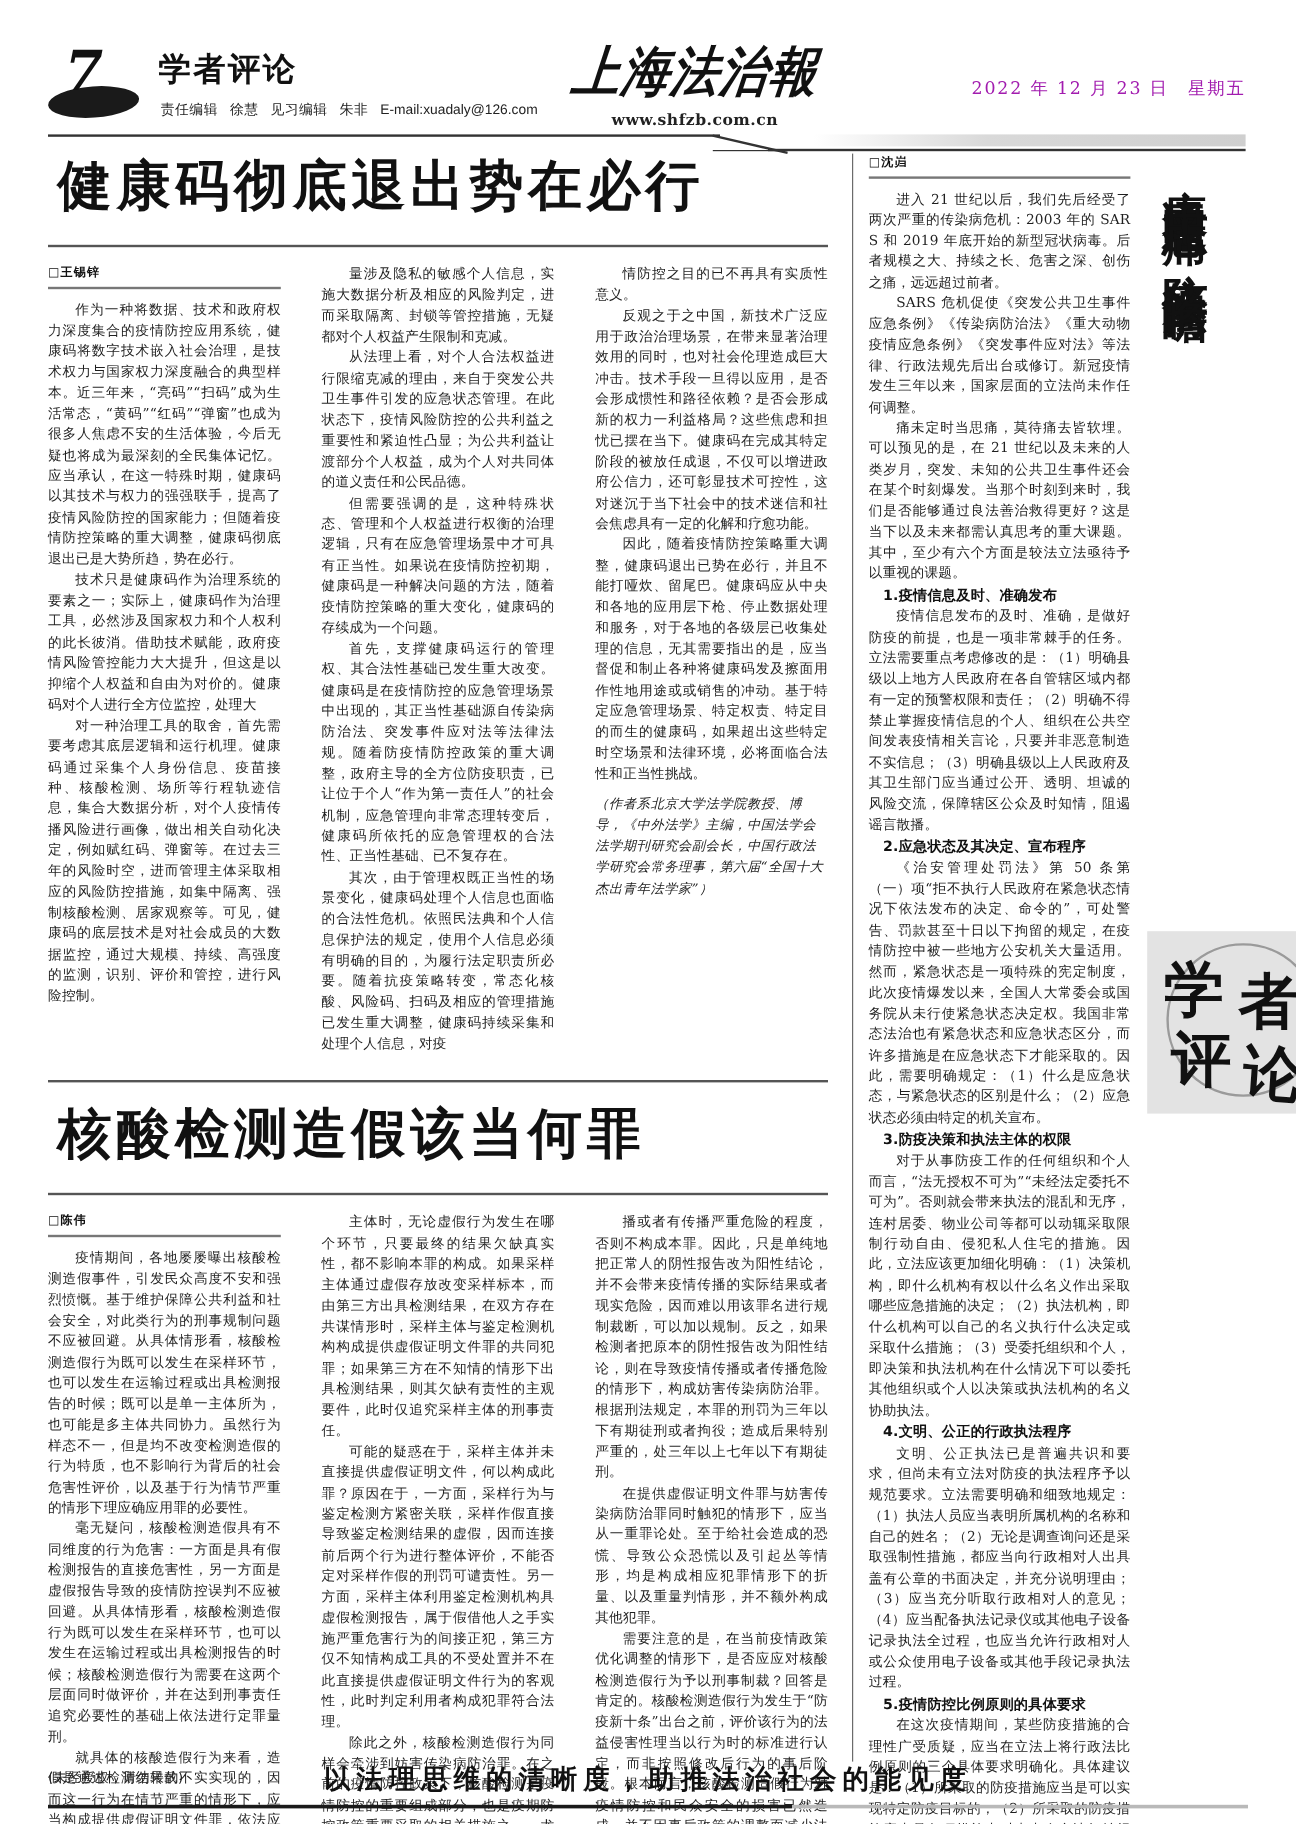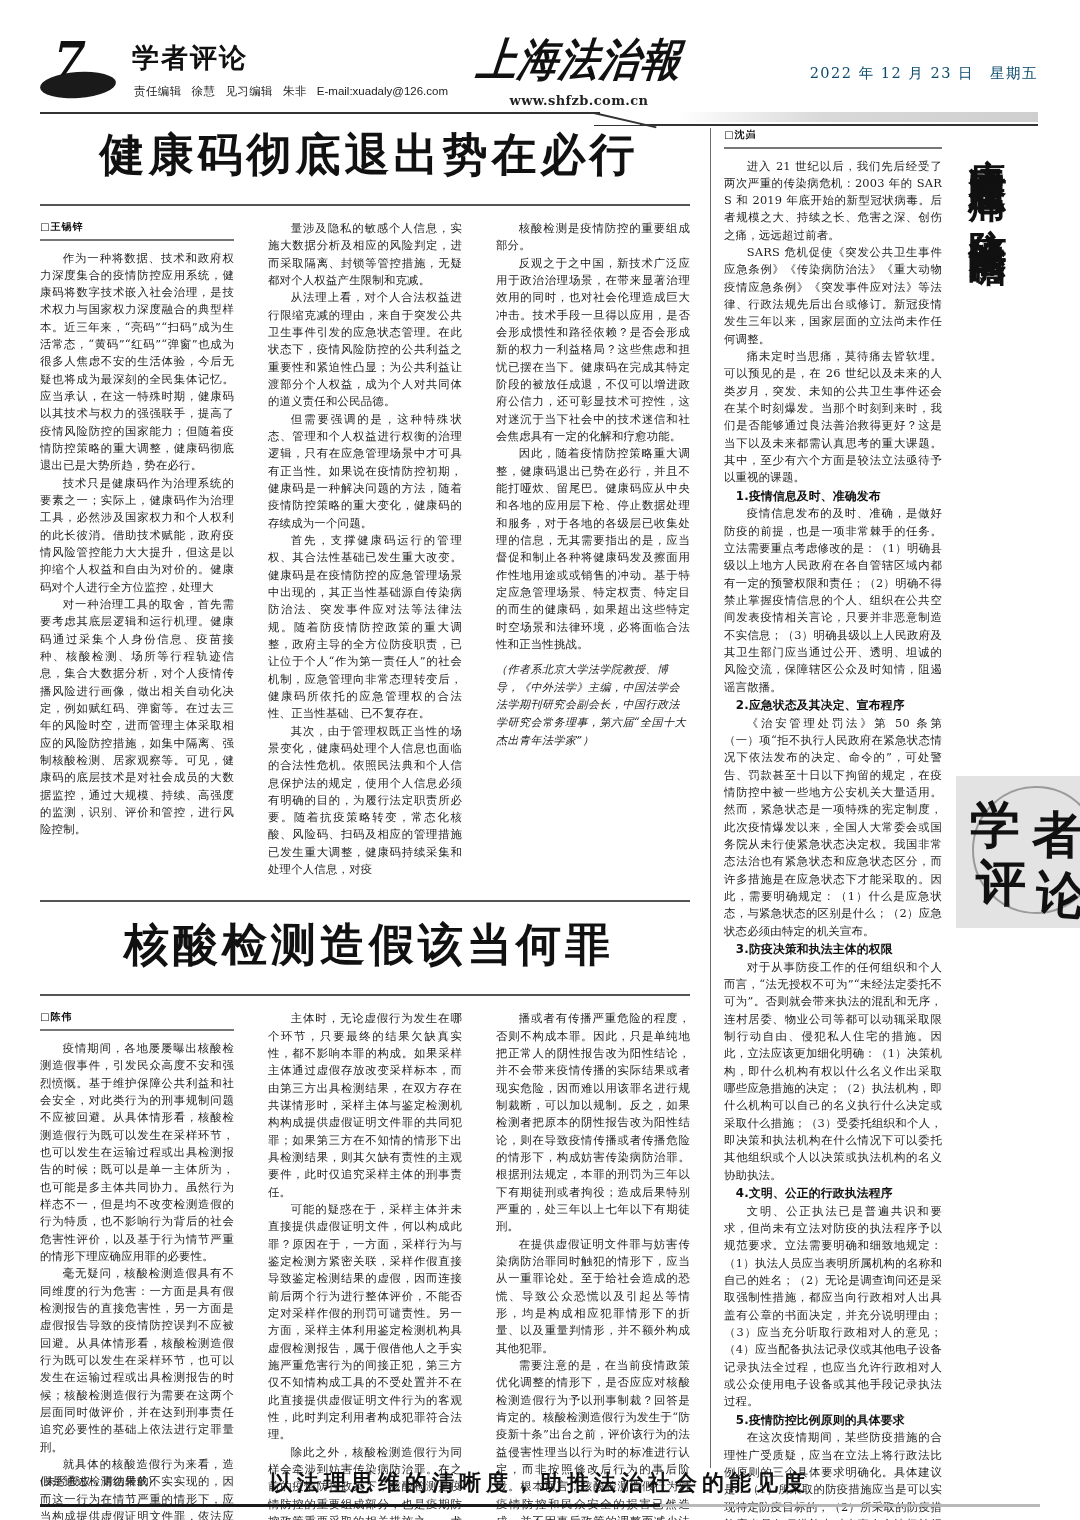--- a/index.html
+++ b/index.html
@@ -50,21 +50,21 @@
     transform:skewX(-6deg) scaleY(1.12);
     display:inline-block;
   }
   .paper-logo .url {
     margin-top:6px;
     font-family:"DejaVu Serif", serif; font-size:13px;
     font-weight:700; color:#222; letter-spacing:.4px;
   }
   .issue-date {
     position:absolute; right:8px; top:20px;
-    font-family:"DejaVu Serif", serif; font-size:14.5px; color:#0c4a6e;
+    font-family:"DejaVu Serif", serif; font-size:14.5px; color:#a21caf;
     letter-spacing:1.5px; white-space:nowrap;
   }
   .masthead-rule { position:absolute; left:0; right:0; top:60px; height:22px; }
   .masthead-rule .left-line {
     position:absolute; left:6px; top:8px; width:560px; height:1.5px; background:#333;
   }
   .masthead-rule .diag {
     position:absolute; left:560px; top:0px; width:62px; height:22px;
     border-bottom:1.5px solid #333; transform-origin:left bottom;
   }
@@ -87,21 +87,20 @@
     position:absolute; left:676px; top:0; width:1px; height:1340px; background:#6b6b6b;
   }
   .right-zone { position:absolute; left:690px; top:0; width:352px; height:1340px; }
 
   
   h1.headline {
     font-family:"DejaVu Sans", sans-serif;
     font-size:45px; font-weight:700; letter-spacing:4px;
     margin:0; padding:0 0 8px 8px; color:#111;
     line-height:1.2;
-    text-align:center;
   }
   .headline-rule { height:2px; background:#555; margin:14px 0 0 0; }
 
   
   .cols3 { display:flex; gap:34px; margin-top:14px; }
   .col { width:205px; }
   .byline-box {
     font-family:"DejaVu Sans", sans-serif; font-size:10px; font-weight:700;
     color:#111; letter-spacing:1px; margin-bottom:5px;
   }
@@ -226,21 +225,21 @@
             <p class="bodytext">对一种治理工具的取舍，首先需要考虑其底层逻辑和运行机理。健康码通过采集个人身份信息、疫苗接种、核酸检测、场所等行程轨迹信息，集合大数据分析，对个人疫情传播风险进行画像，做出相关自动化决定，例如赋红码、弹窗等。在过去三年的风险时空，进而管理主体采取相应的风险防控措施，如集中隔离、强制核酸检测、居家观察等。可见，健康码的底层技术是对社会成员的大数据监控，通过大规模、持续、高强度的监测，识别、评价和管控，进行风险控制。</p>
           </div>
           <div class="col">
             <p class="bodytext">量涉及隐私的敏感个人信息，实施大数据分析及相应的风险判定，进而采取隔离、封锁等管控措施，无疑都对个人权益产生限制和克减。</p>
             <p class="bodytext">从法理上看，对个人合法权益进行限缩克减的理由，来自于突发公共卫生事件引发的应急状态管理。在此状态下，疫情风险防控的公共利益之重要性和紧迫性凸显；为公共利益让渡部分个人权益，成为个人对共同体的道义责任和公民品德。</p>
             <p class="bodytext">但需要强调的是，这种特殊状态、管理和个人权益进行权衡的治理逻辑，只有在应急管理场景中才可具有正当性。如果说在疫情防控初期，健康码是一种解决问题的方法，随着疫情防控策略的重大变化，健康码的存续成为一个问题。</p>
             <p class="bodytext">首先，支撑健康码运行的管理权、其合法性基础已发生重大改变。健康码是在疫情防控的应急管理场景中出现的，其正当性基础源自传染病防治法、突发事件应对法等法律法规。随着防疫情防控政策的重大调整，政府主导的全方位防疫职责，已让位于个人“作为第一责任人”的社会机制，应急管理向非常态理转变后，健康码所依托的应急管理权的合法性、正当性基础、已不复存在。</p>
             <p class="bodytext">其次，由于管理权既正当性的场景变化，健康码处理个人信息也面临的合法性危机。依照民法典和个人信息保护法的规定，使用个人信息必须有明确的目的，为履行法定职责所必要。随着抗疫策略转变，常态化核酸、风险码、扫码及相应的管理措施已发生重大调整，健康码持续采集和处理个人信息，对疫</p>
           </div>
           <div class="col">
-            <p class="bodytext">核酸检测是疫情防控的重要组成部分。</p>
+            <p class="bodytext">情防控之目的已不再具有实质性意义。</p>
             <p class="bodytext">反观之于之中国，新技术广泛应用于政治治理场景，在带来显著治理效用的同时，也对社会伦理造成巨大冲击。技术手段一旦得以应用，是否会形成惯性和路径依赖？是否会形成新的权力一利益格局？这些焦虑和担忧已摆在当下。健康码在完成其特定阶段的被放任成退，不仅可以增进政府公信力，还可彰显技术可控性，这对迷沉于当下社会中的技术迷信和社会焦虑具有一定的化解和疗愈功能。</p>
             <p class="bodytext">因此，随着疫情防控策略重大调整，健康码退出已势在必行，并且不能打哑炊、留尾巴。健康码应从中央和各地的应用层下枪、停止数据处理和服务，对于各地的各级层已收集处理的信息，无其需要指出的是，应当督促和制止各种将健康码发及擦面用作性地用途或或销售的冲动。基于特定应急管理场景、特定权责、特定目的而生的健康码，如果超出这些特定时空场景和法律环境，必将面临合法性和正当性挑战。</p>
             <p class="credit">（作者系北京大学法学院教授、博导，《中外法学》主编，中国法学会法学期刊研究会副会长，中国行政法学研究会常务理事，第六届“全国十大杰出青年法学家”）</p>
           </div>
         </div>
       </div>
 
       <div class="article2">
         <div class="art2-rule-top"></div>
         <h1 class="headline">核酸检测造假该当何罪</h1>
@@ -272,21 +271,21 @@
 
     <div class="right-zone">
       <div class="right-flex">
 
         <div class="rcol">
           <div class="byline-box">□沈岿</div>
           <div class="byline-rule"></div>
 
           <p class="bodytext">进入 21 世纪以后，我们先后经受了两次严重的传染病危机：2003 年的 SARS 和 2019 年底开始的新型冠状病毒。后者规模之大、持续之长、危害之深、创伤之痛，远远超过前者。</p>
           <p class="bodytext">SARS 危机促使《突发公共卫生事件应急条例》《传染病防治法》《重大动物疫情应急条例》《突发事件应对法》等法律、行政法规先后出台或修订。新冠疫情发生三年以来，国家层面的立法尚未作任何调整。</p>
-          <p class="bodytext">痛未定时当思痛，莫待痛去皆软埋。可以预见的是，在 26 世纪以及未来的人类岁月，突发、未知的公共卫生事件还会在某个时刻爆发。当那个时刻到来时，我们是否能够通过良法善治救得更好？这是当下以及未来都需认真思考的重大课题。其中，至少有六个方面是较法立法亟待予以重视的课题。</p>
+          <p class="bodytext">痛未定时当思痛，莫待痛去皆软埋。可以预见的是，在 21 世纪以及未来的人类岁月，突发、未知的公共卫生事件还会在某个时刻爆发。当那个时刻到来时，我们是否能够通过良法善治救得更好？这是当下以及未来都需认真思考的重大课题。其中，至少有六个方面是较法立法亟待予以重视的课题。</p>
 
           <p class="secthead">1.疫情信息及时、准确发布</p>
           <p class="bodytext">疫情信息发布的及时、准确，是做好防疫的前提，也是一项非常棘手的任务。立法需要重点考虑修改的是：（1）明确县级以上地方人民政府在各自管辖区域内都有一定的预警权限和责任；（2）明确不得禁止掌握疫情信息的个人、组织在公共空间发表疫情相关言论，只要并非恶意制造不实信息；（3）明确县级以上人民政府及其卫生部门应当通过公开、透明、坦诚的风险交流，保障辖区公众及时知情，阻遏谣言散播。</p>
 
           <p class="secthead">2.应急状态及其决定、宣布程序</p>
           <p class="bodytext">《治安管理处罚法》第 50 条第（一）项“拒不执行人民政府在紧急状态情况下依法发布的决定、命令的”，可处警告、罚款甚至十日以下拘留的规定，在疫情防控中被一些地方公安机关大量适用。然而，紧急状态是一项特殊的宪定制度，此次疫情爆发以来，全国人大常委会或国务院从未行使紧急状态决定权。我国非常态法治也有紧急状态和应急状态区分，而许多措施是在应急状态下才能采取的。因此，需要明确规定：（1）什么是应急状态，与紧急状态的区别是什么；（2）应急状态必须由特定的机关宣布。</p>
 
           <p class="secthead">3.防疫决策和执法主体的权限</p>
           <p class="bodytext">对于从事防疫工作的任何组织和个人而言，“法无授权不可为”“未经法定委托不可为”。否则就会带来执法的混乱和无序，连村居委、物业公司等都可以动辄采取限制行动自由、侵犯私人住宅的措施。因此，立法应该更加细化明确：（1）决策机构，即什么机构有权以什么名义作出采取哪些应急措施的决定；（2）执法机构，即什么机构可以自己的名义执行什么决定或采取什么措施；（3）受委托组织和个人，即决策和执法机构在什么情况下可以委托其他组织或个人以决策或执法机构的名义协助执法。</p>
 

